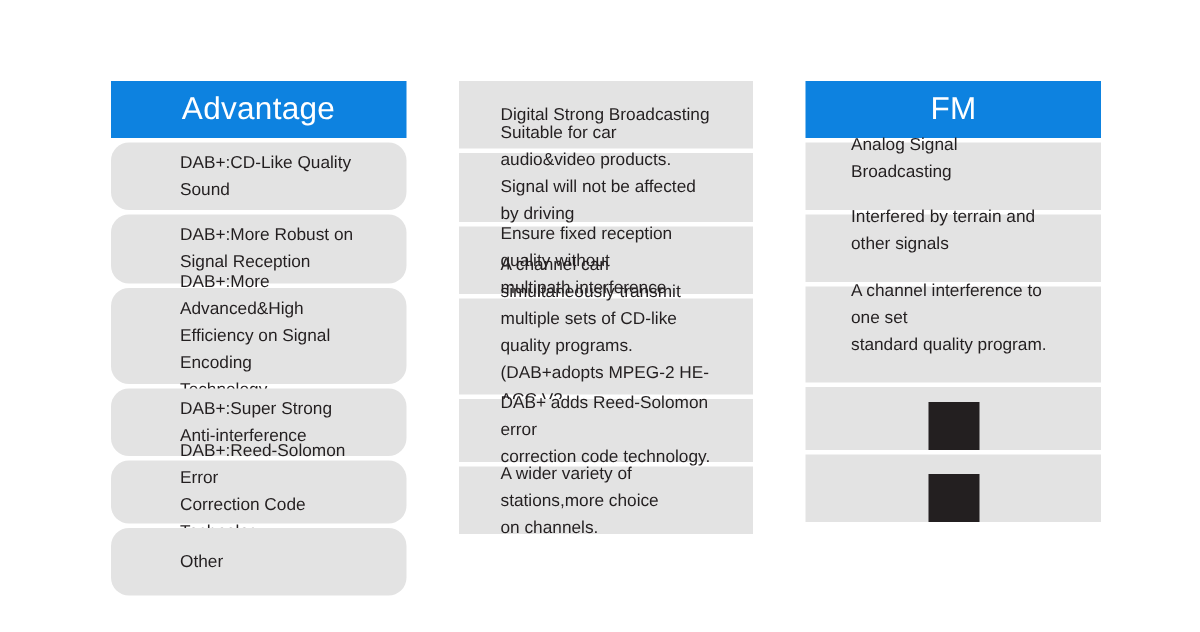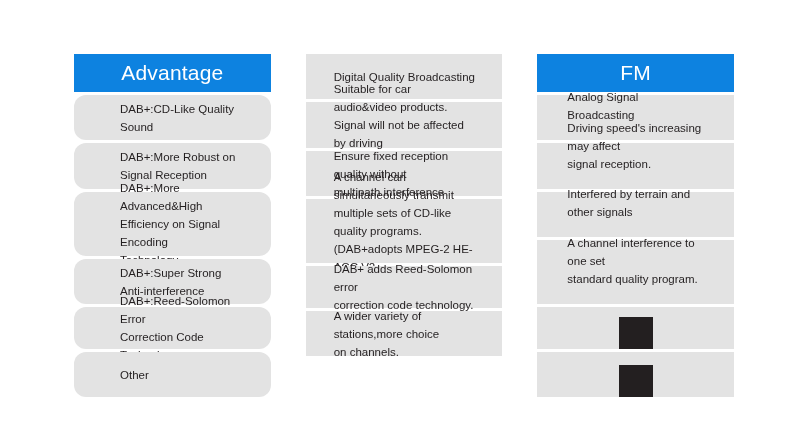--- a/index.html
+++ b/index.html
@@ -103,21 +103,21 @@
         <span class="cell-text">DAB+:Reed-Solomon Error
 Correction Code Technology</span>
       </div>
     <div class="cell r5">
         <span class="cell-text">Other</span>
       </div>
   </div>
 
   <div class="column col-dab">
     <div class="cell r0">
-        <span class="cell-text">Digital Quality Broadcasting</span>
+        <span class="cell-text">Digital Strong Broadcasting</span>
       </div>
     <div class="cell r1">
         <span class="cell-text">Suitable for car audio&amp;video products.
 Signal will not be affected by driving
 speed.</span>
       </div>
     <div class="cell r2">
         <span class="cell-text">Ensure fixed reception quality without
 multipath interference</span>
       </div>
@@ -135,24 +135,20 @@
         <span class="cell-text">A wider variety of stations,more choice
 on channels.</span>
       </div>
   </div>
 
   <div class="column col-fm">
     <div class="col-header">FM</div>
     <div class="cell r0">
         <span class="cell-text">Analog Signal Broadcasting</span>
       </div>
-    <div class="cell r1">
-        <span class="cell-text">Driving speed's increasing may affect
-signal reception.</span>
-      </div>
     <div class="cell r2">
         <span class="cell-text">Interfered by terrain and other signals</span>
       </div>
     <div class="cell r3">
         <span class="cell-text">A channel interference to one set
 standard quality program.</span>
       </div>
     <div class="cell r4 dash">
         <span class="dash-mark"></span>
       </div>

